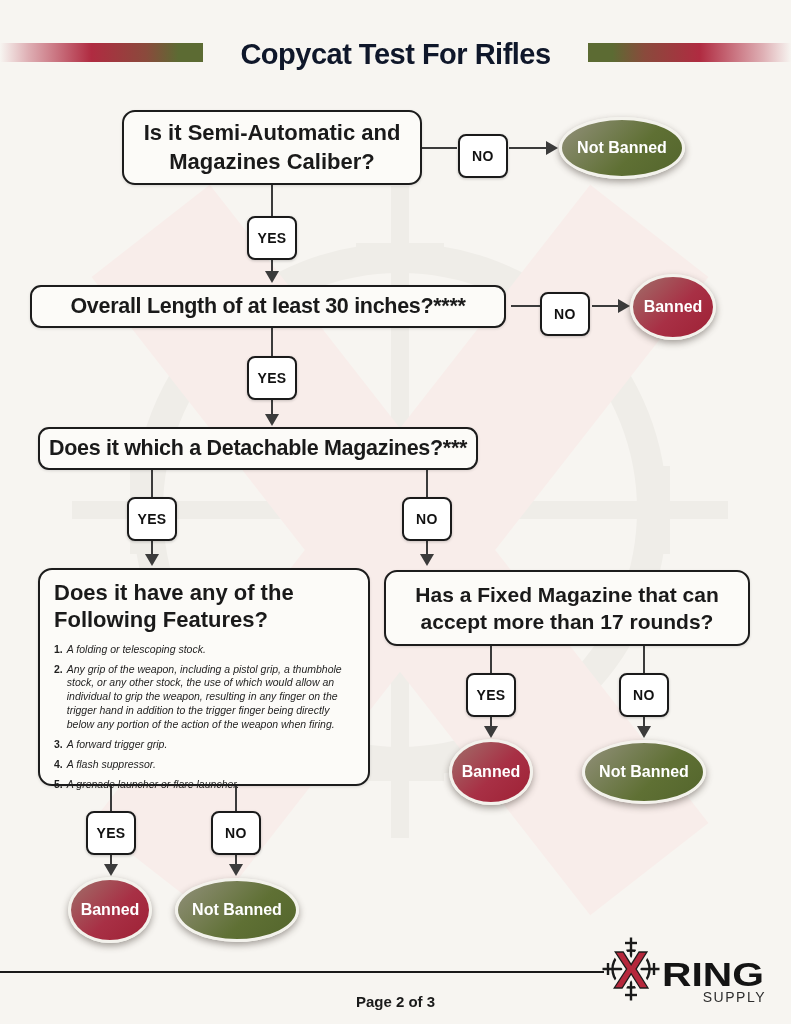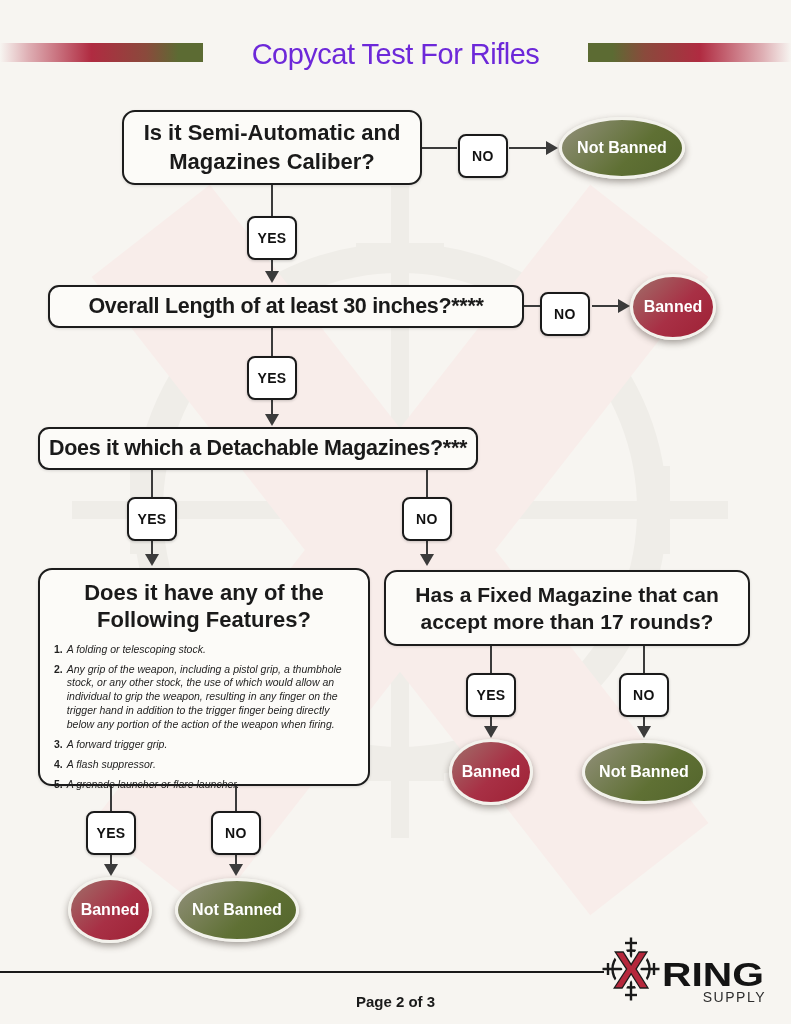--- a/index.html
+++ b/index.html
@@ -16,40 +16,40 @@
   #connectors line { stroke:#3b3b3b; stroke-width:2; }
   #connectors polygon { fill:#3b3b3b; }
   
   .hdr-bar { position:absolute; height:19px; top:43px; z-index:2; }
   #bar-left  { left:0; width:203px;
     background:linear-gradient(to right, rgba(176,43,65,0) 0%, rgba(176,43,65,.35) 14%, #b02b41 45%, #8a4a3c 72%, #5c6b33 88%, #5c6b33 100%); }
   #bar-right { right:0; width:203px;
     background:linear-gradient(to left, rgba(176,43,65,0) 0%, rgba(176,43,65,.35) 14%, #b02b41 45%, #8a4a3c 72%, #5c6b33 88%, #5c6b33 100%); }
   #title {
     position:absolute; left:0; right:0; top:38px; z-index:2;
-    text-align:center; font-size:29px; font-weight:normal; color:#6d28d9;
+    text-align:center; font-size:29px; font-weight:bold; color:#0f172a;
     letter-spacing:-0.5px;
   }
   
   .qbox {
     position:absolute; z-index:2; background:#fcfbf8; border:2.5px solid #1c1c1c;
     border-radius:13px; display:flex; align-items:center; justify-content:center;
     text-align:center; color:#1a1a1a; font-weight:bold;
     box-shadow:0 1px 3px rgba(0,0,0,.12);
   }
   #q1 { left:122px; top:110px; width:300px; height:75px; font-size:22px; line-height:1.28; padding:0 10px; }
-  #q2 { left:48px;  top:285px; width:476px; height:43px; font-size:21.5px; letter-spacing:-0.3px; border-radius:11px; }
+  #q2 { left:30px;  top:285px; width:476px; height:43px; font-size:21.5px; letter-spacing:-0.3px; border-radius:11px; }
   #q3 { left:38px;  top:427px; width:440px; height:43px; font-size:21.5px; letter-spacing:-0.3px; border-radius:11px; }
   #q5 { left:384px; top:570px; width:366px; height:76px; font-size:21px; line-height:1.3; padding:0 8px; }
   #q4 {
     position:absolute; z-index:2; left:38px; top:568px; width:332px; height:218px;
     background:#fcfbf8; border:2.5px solid #1c1c1c; border-radius:14px;
     padding:10px 14px 6px 14px; color:#1a1a1a; box-shadow:0 1px 3px rgba(0,0,0,.12);
   }
-  #q4-title { text-align:center; font-size:22px; font-weight:bold; line-height:1.22; margin-bottom:9px; }
+  #q4-title { text-align:left; font-size:22px; font-weight:bold; line-height:1.22; margin-bottom:9px; }
   .feature-item { display:flex; font-size:10.5px; line-height:1.32; margin-bottom:6px; color:#1f1f1f; }
   .feature-item .num { font-weight:bold; margin-right:4px; white-space:nowrap; }
   .feature-item .txt { flex:1;font-style:italic; }
   
   .badge {
     position:absolute; z-index:3; width:50px; height:44px;
     background:#ffffff; border:2px solid #1a1a1a; border-radius:8px;
     display:flex; align-items:center; justify-content:center;
     font-size:14px; font-weight:bold; color:#111; letter-spacing:.4px;
     box-shadow:0 1px 3px rgba(0,0,0,.2);

